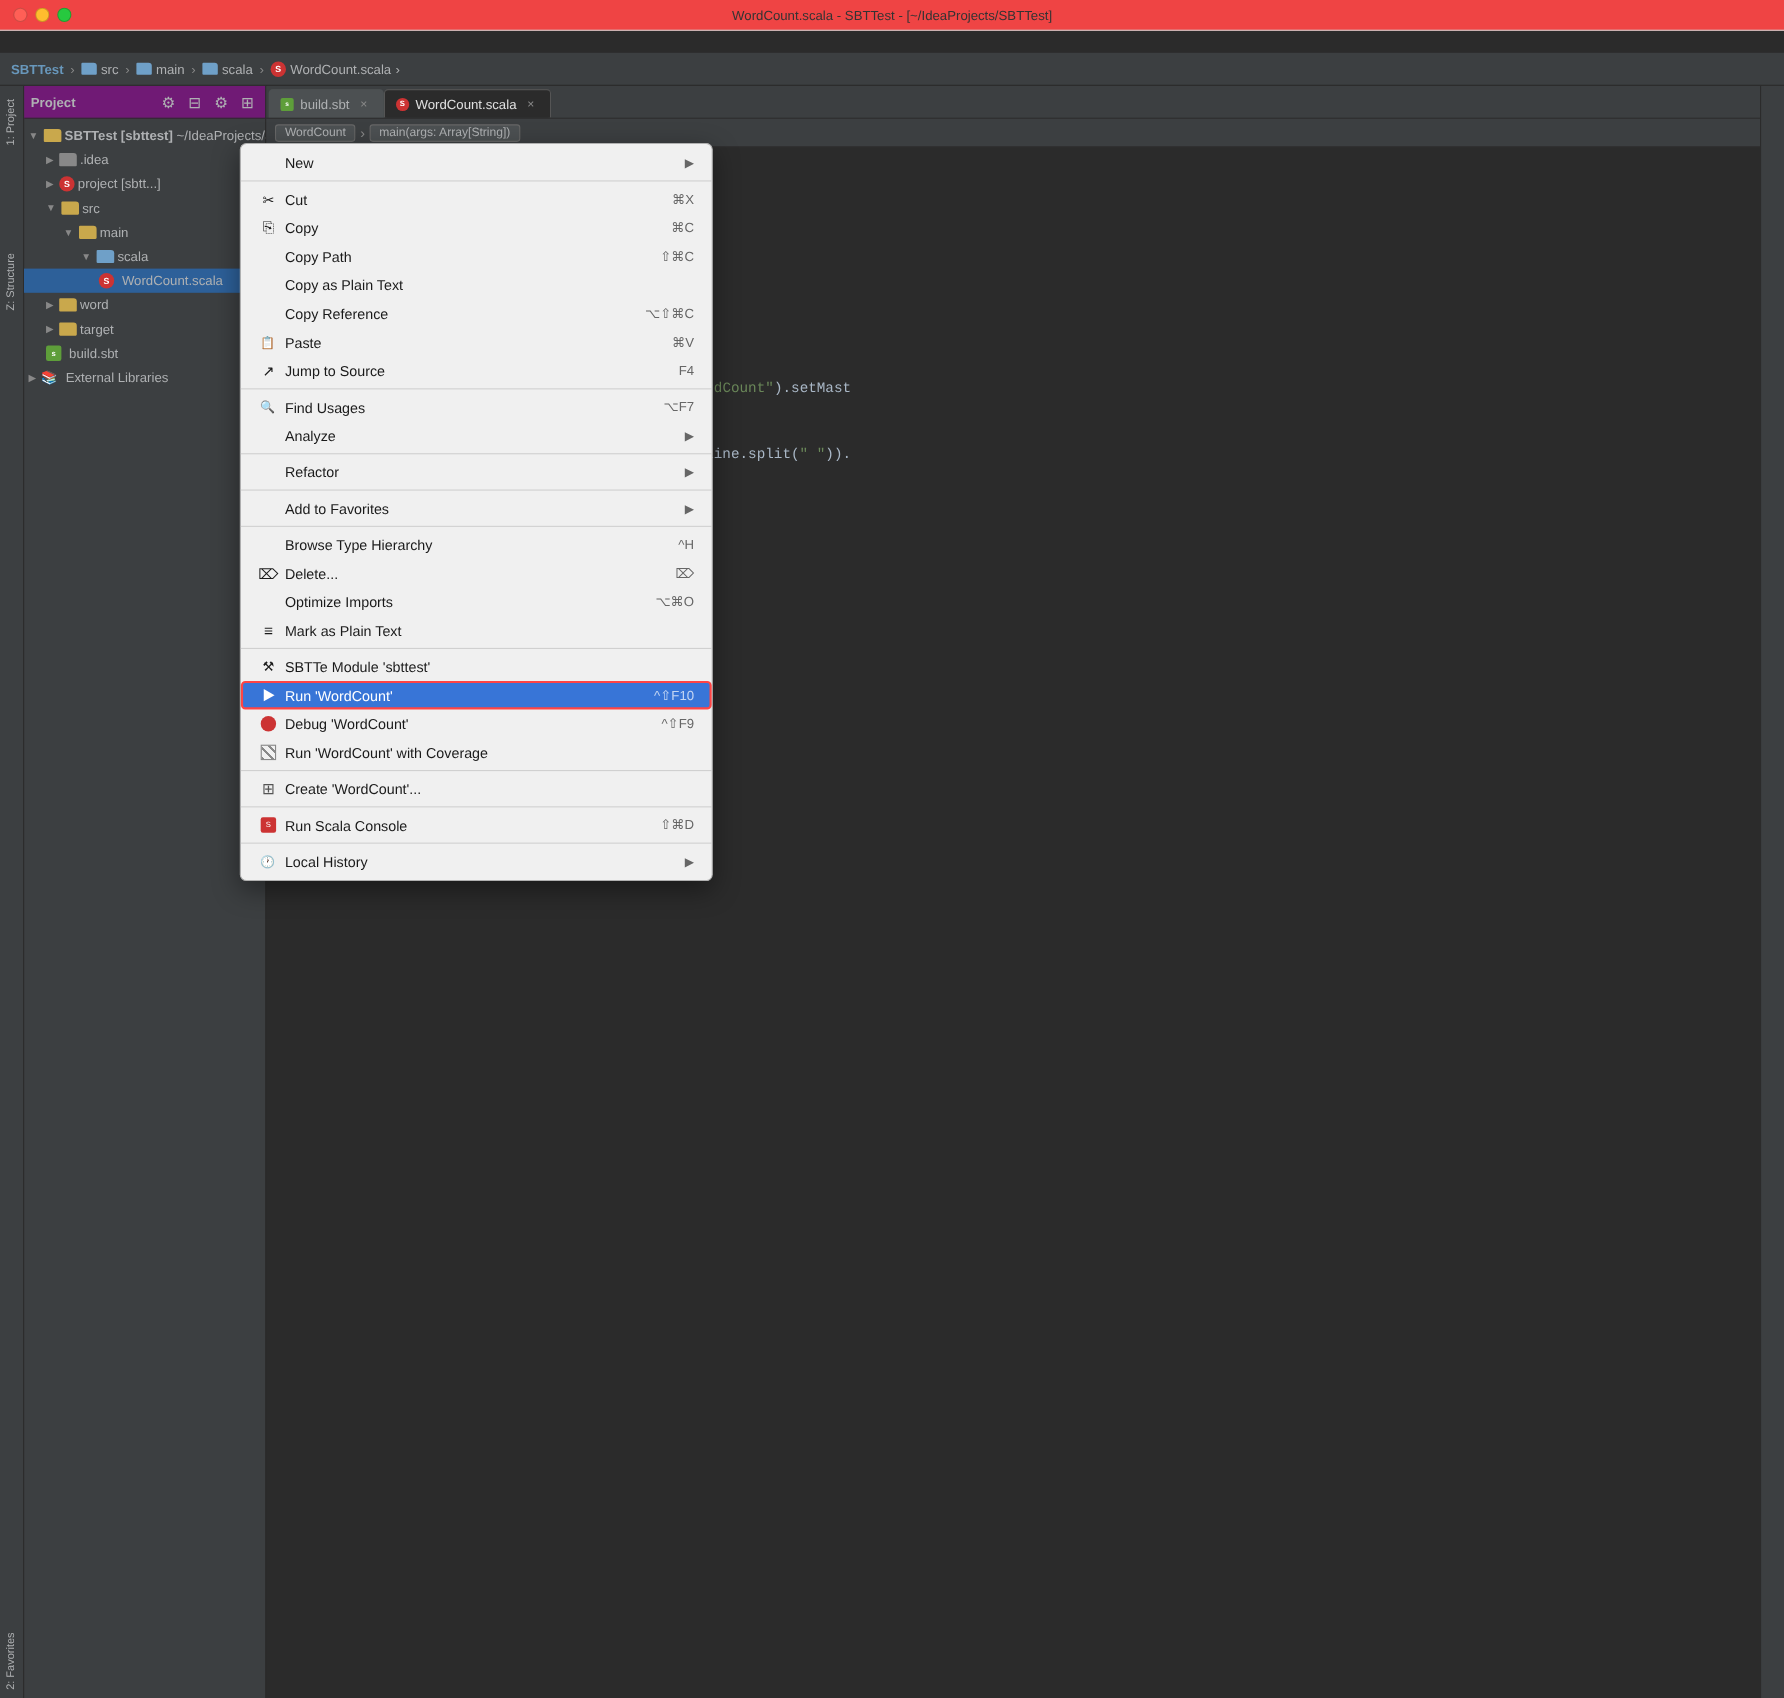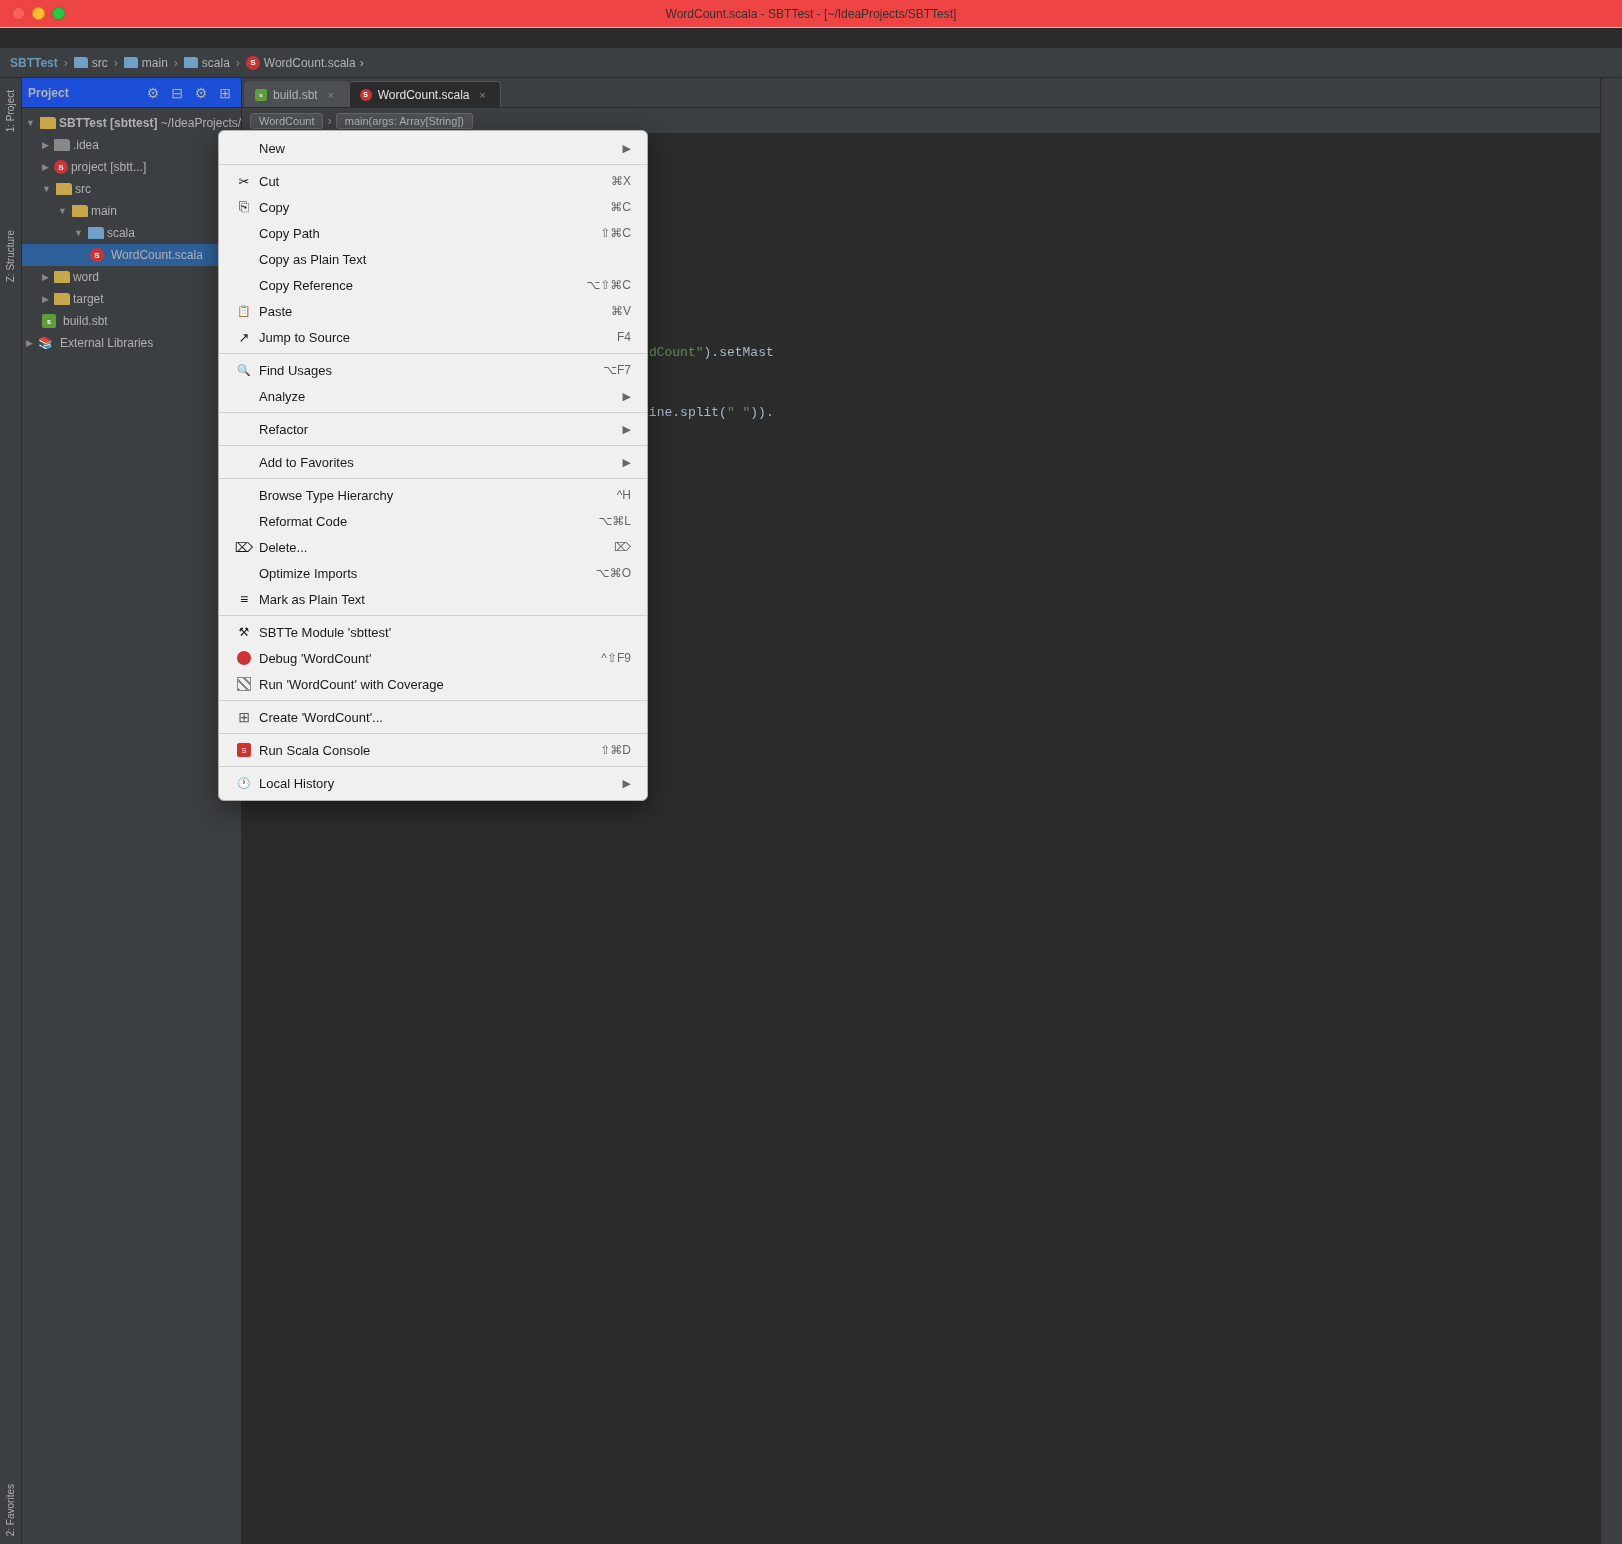--- a/index.html
+++ b/index.html
@@ -122,21 +122,21 @@
     
     .project-panel {
       width: 220px;
       background: #3c3f41;
       display: flex;
       flex-direction: column;
       border-right: 1px solid #2b2b2b;
     }
     .project-toolbar {
       height: 30px;
-      background: #1d4ed8;
+      background: #701a75;
       display: flex;
       align-items: center;
       padding: 0 6px;
       gap: 4px;
       border-bottom: 1px solid #2b2b2b;
     }
     .project-title {
       font-size: 12px;
       color: #afb1b3;
       flex: 1;
@@ -715,25 +715,20 @@
     <span class="submenu-arrow">▶</span>
   </div>
   <div class="menu-separator"></div>
 
   <div class="menu-item">
     <span class="menu-icon"></span>
     <span class="menu-item-label">Browse Type Hierarchy</span>
     <span class="shortcut">^H</span>
   </div>
 
-  <div class="menu-item">
-    <span class="menu-icon"></span>
-    <span class="menu-item-label">Reformat Code</span>
-    <span class="shortcut">⌥⌘L</span>
-  </div>
 
   <div class="menu-item">
     <span class="menu-icon delete-icon"></span>
     <span class="menu-item-label">Delete...</span>
     <span class="shortcut">⌦</span>
   </div>
 
   <div class="menu-item">
     <span class="menu-icon"></span>
     <span class="menu-item-label">Optimize Imports</span>
@@ -745,20 +740,27 @@
     <span class="menu-item-label">Mark as Plain Text</span>
   </div>
   <div class="menu-separator"></div>
 
   <div class="menu-item">
     <span class="menu-icon build-icon"></span>
     <span class="menu-item-label">SBTTe Module 'sbttest'</span>
   </div>
 
 
+  <div class="menu-item highlighted" style="border: 2px solid #ff4444; border-radius: 4px; background: #3875d7; padding: 0 14px;">
+    <span class="menu-icon">
+      <span class="run-icon-green" style="filter: brightness(3);"></span>
+    </span>
+    <span class="menu-item-label">Run 'WordCount'</span>
+    <span class="shortcut">^⇧F10</span>
+  </div>
 
   <div class="menu-item">
     <span class="menu-icon">
       <span class="debug-icon"></span>
     </span>
     <span class="menu-item-label">Debug 'WordCount'</span>
     <span class="shortcut">^⇧F9</span>
   </div>
 
   <div class="menu-item">

